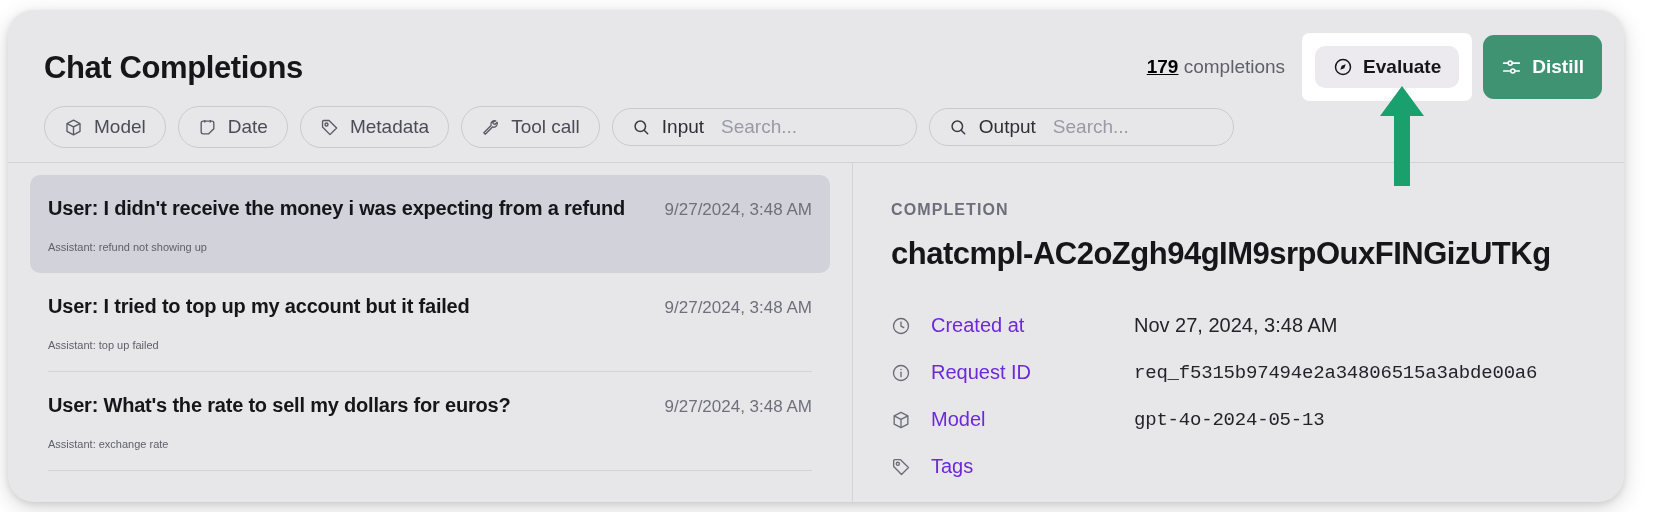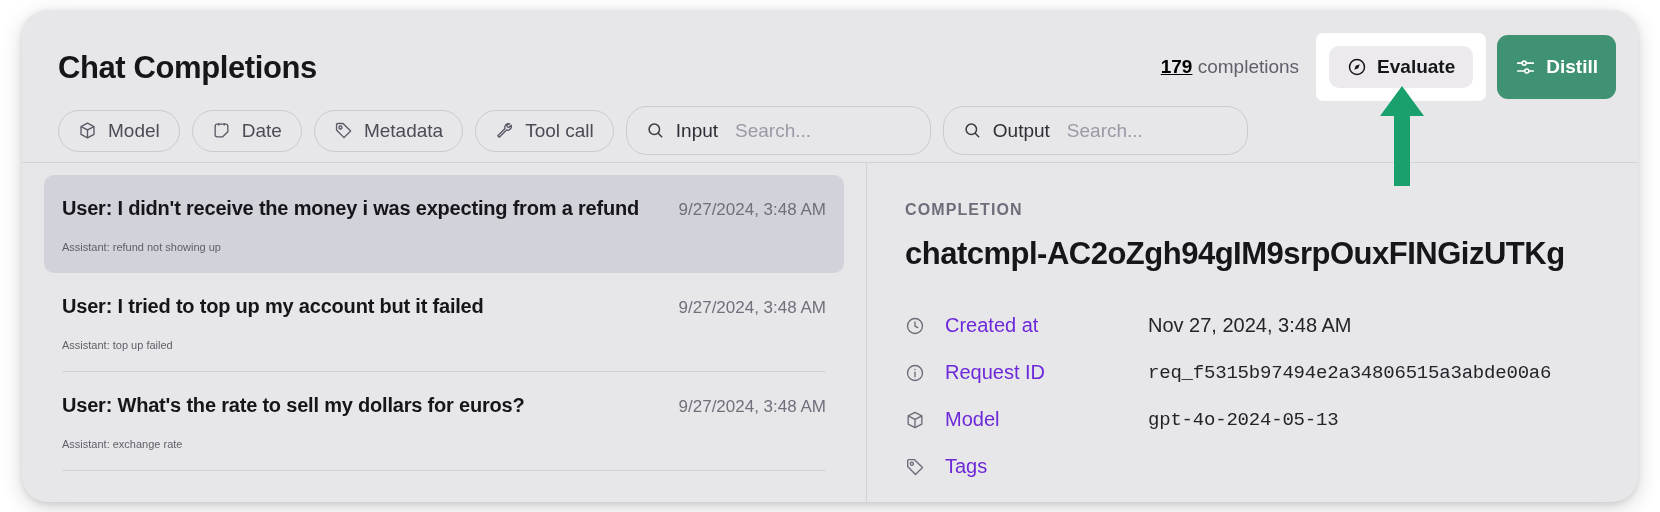--- a/index.html
+++ b/index.html
@@ -10,21 +10,21 @@
     -webkit-font-smoothing: antialiased;
   }
   .page {
     position: relative;
     width: 1660px;
     height: 512px;
     background: #ffffff;
   }
   .card {
     position: absolute;
-    left: 22px;
+    left: 8px;
     top: 10px;
     width: 1616px;
     height: 492px;
     background: #e7e7ea;
     border-radius: 26px;
     box-shadow: 0 6px 22px rgba(0,0,0,0.16), 0 2px 6px rgba(0,0,0,0.10);
     overflow: hidden;
   }
 
   
@@ -111,21 +111,21 @@
     color: #4c4c57;
     background: transparent;
     cursor: pointer;
     white-space: nowrap;
     font-family: "Liberation Sans", sans-serif;
   }
   .searchbox {
     display: inline-flex;
     align-items: center;
     gap: 11px;
-    height: 49px;
+    height: 38px;
     min-width: 305px;
     padding: 0 19px;
     border: 1px solid #c9c9d1;
     border-radius: 21px;
     background: transparent;
     cursor: text;
   }
   .searchbox .lbl { font-size: 19px; color: #2e2e36; font-weight: 400; }
   .searchbox .ph  { font-size: 19px; color: #9a9aa6; margin-left: 6px; }
 

